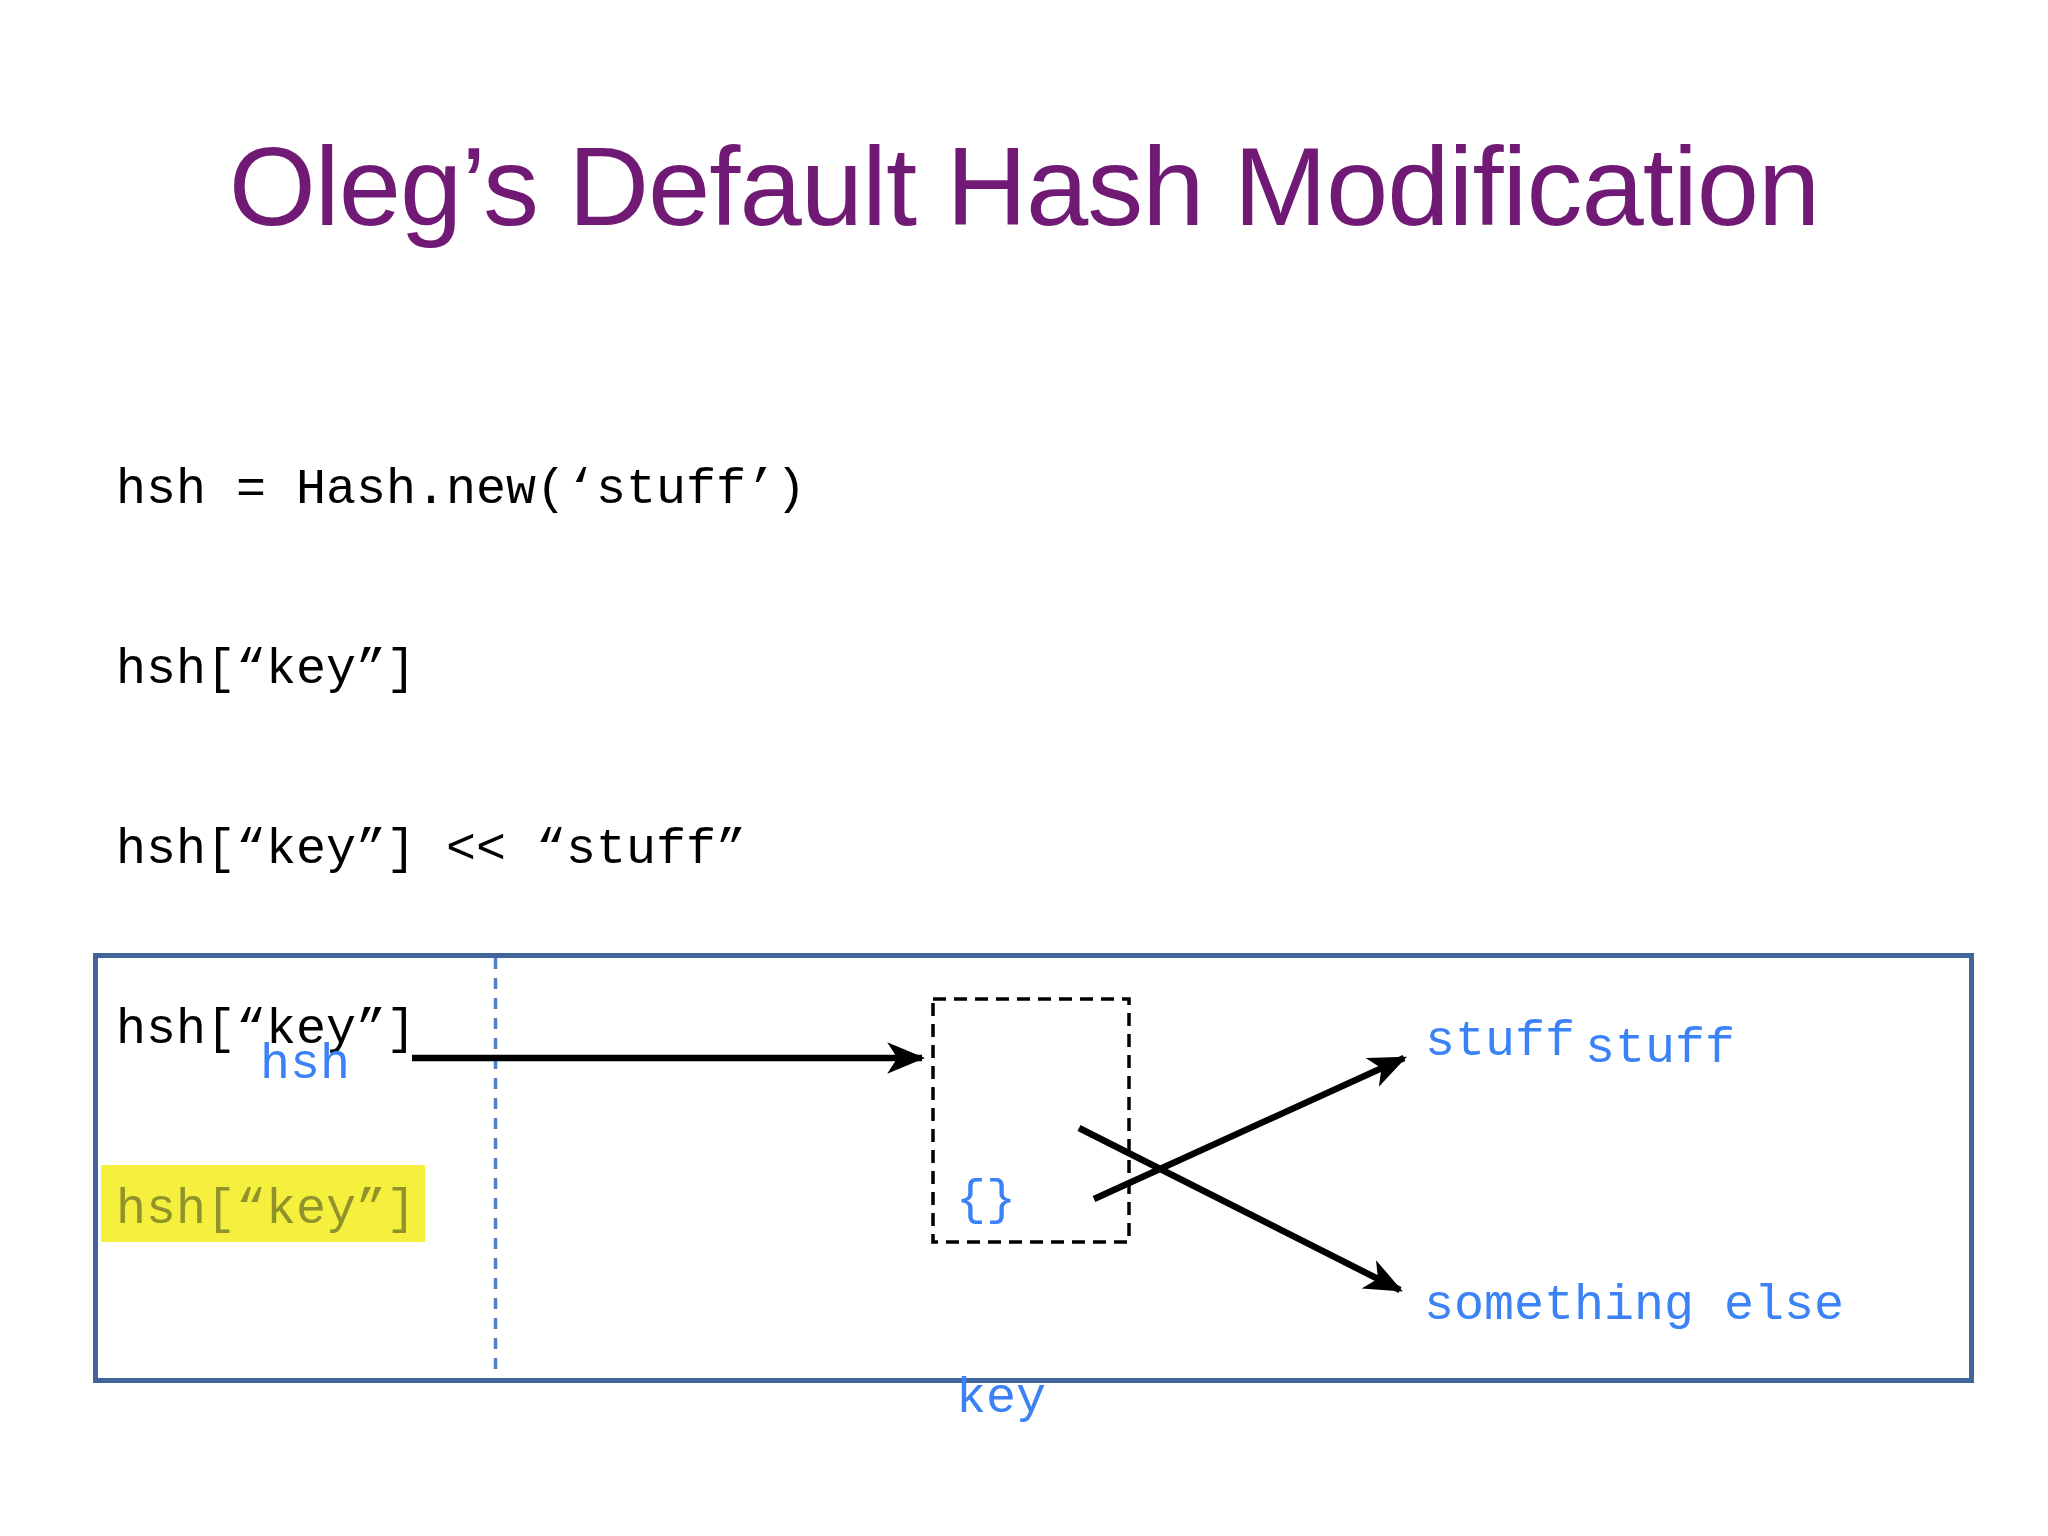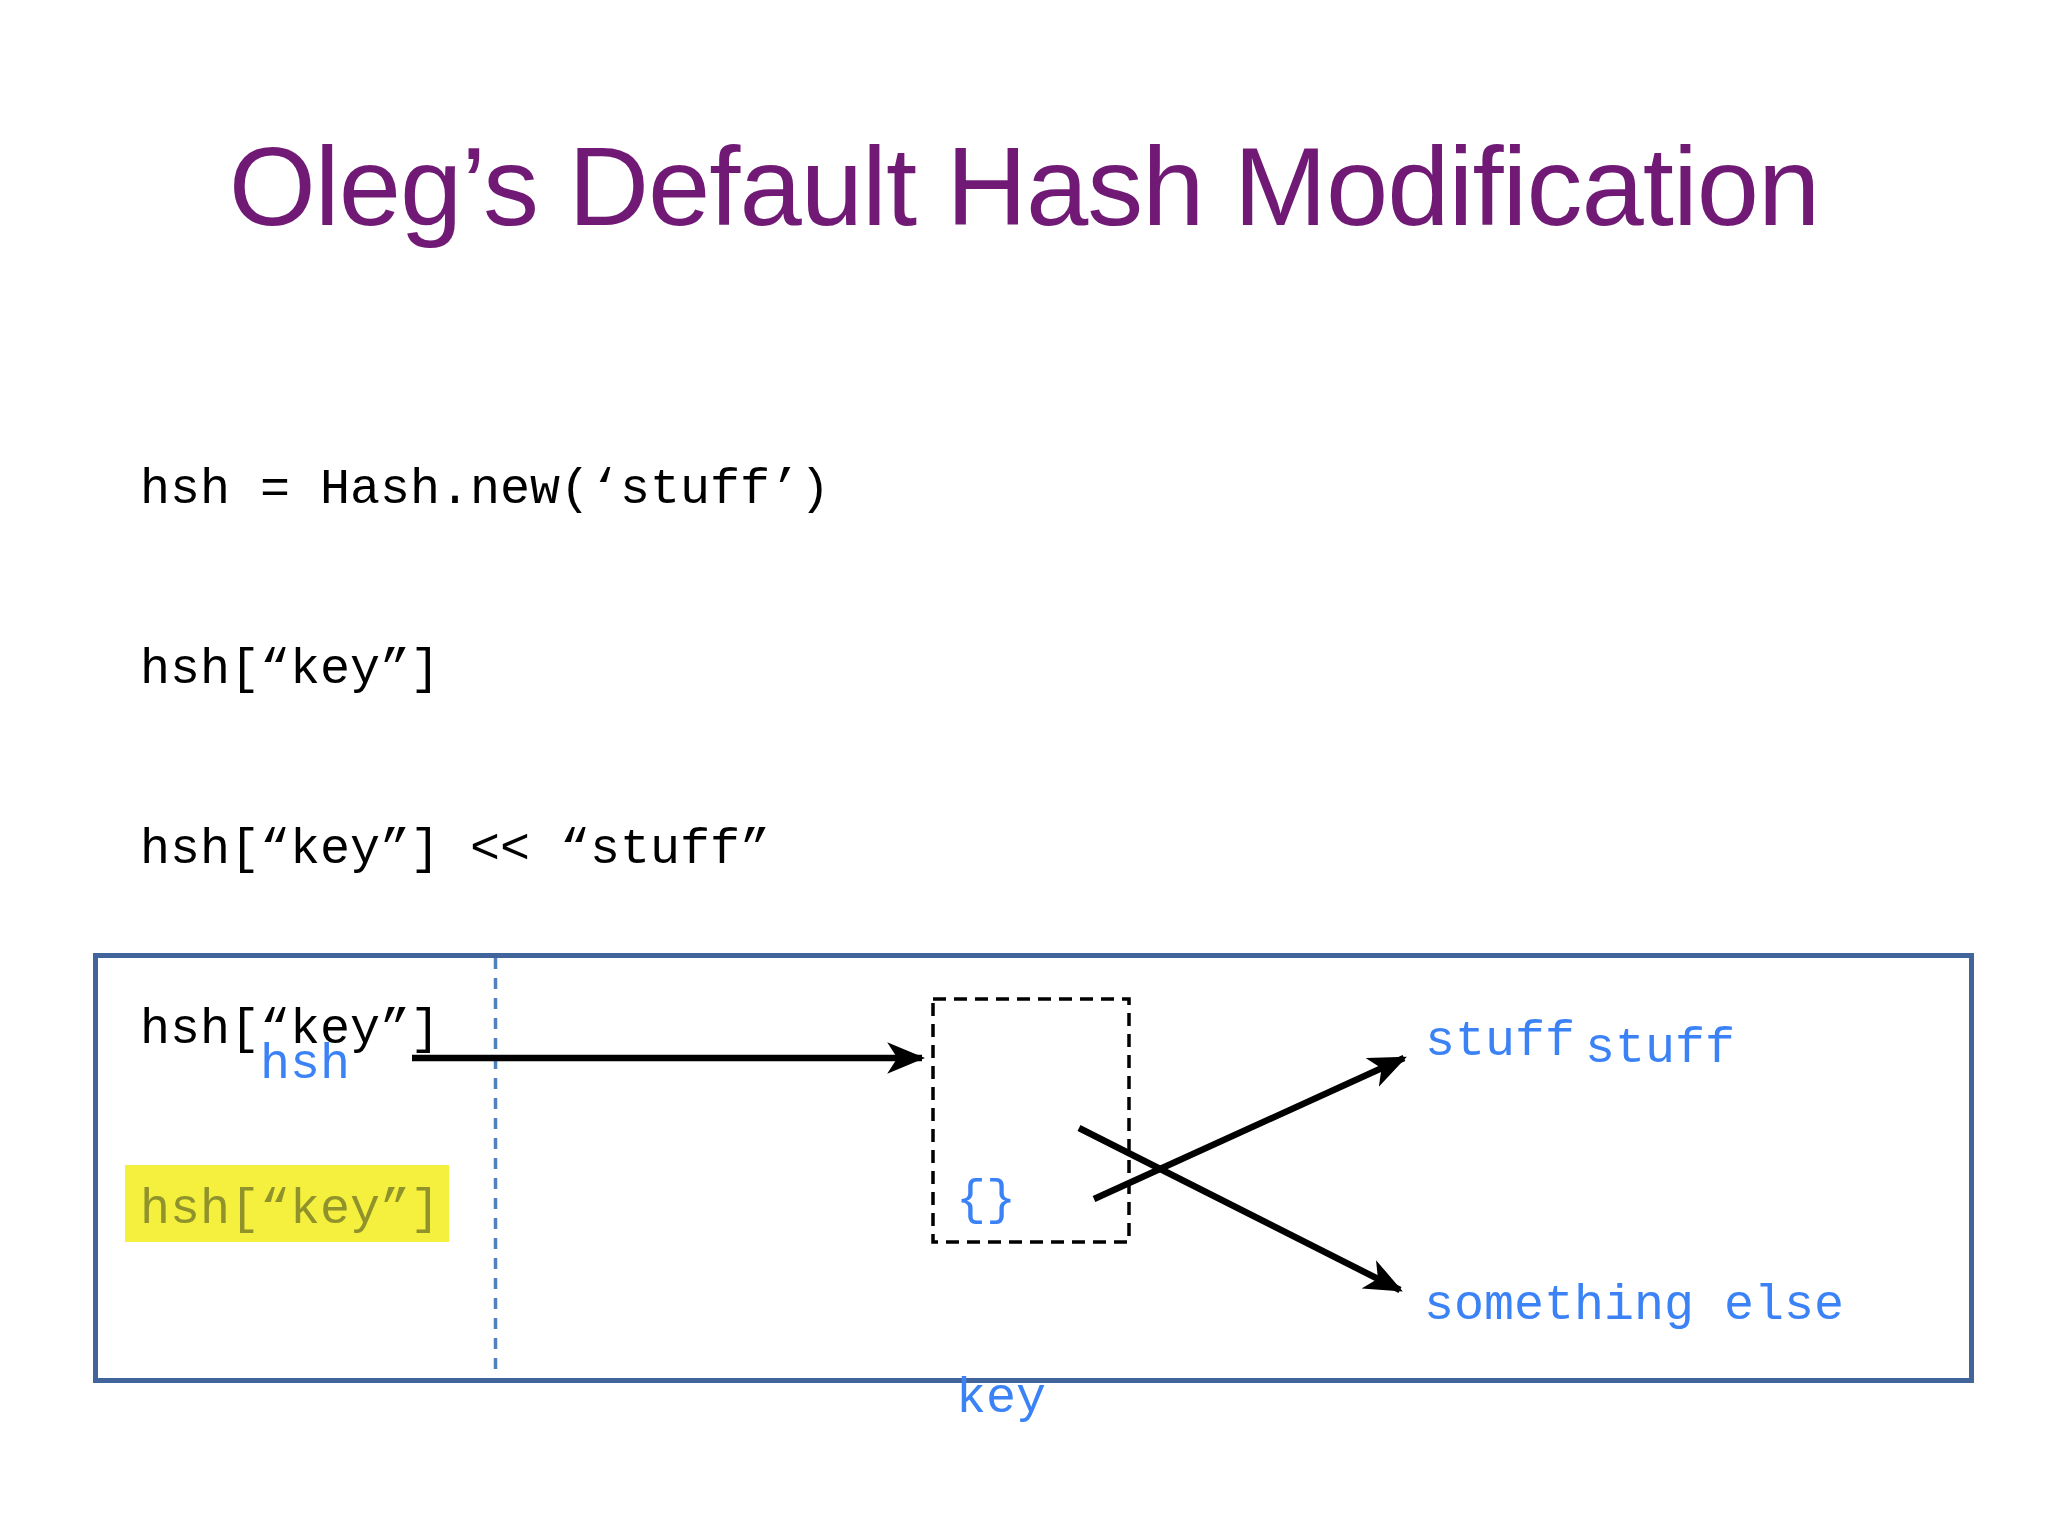--- a/index.html
+++ b/index.html
@@ -29,21 +29,21 @@
 
   
   .code {
     position: absolute;
     left: 116px;
     top: 340px;
     font-size: 50px;
     line-height: 60px;
     white-space: pre;
   }
-  .code-line { height: 60px; margin-left: 24px; }
+  .code-line { height: 60px; }
   .hl {
     background: #f5ef3e;
     color: #90922c;
     padding: 16px 9px 4px 15px;
     margin-left: -15px;
   }
 
   
   .diagram-frame {
     position: absolute;

